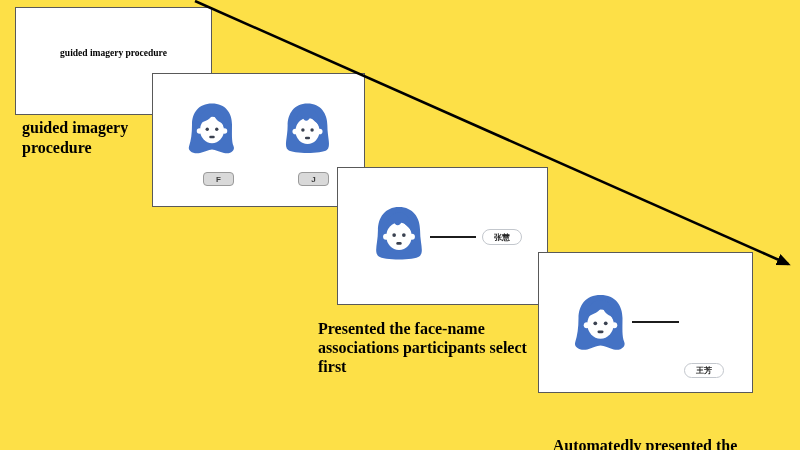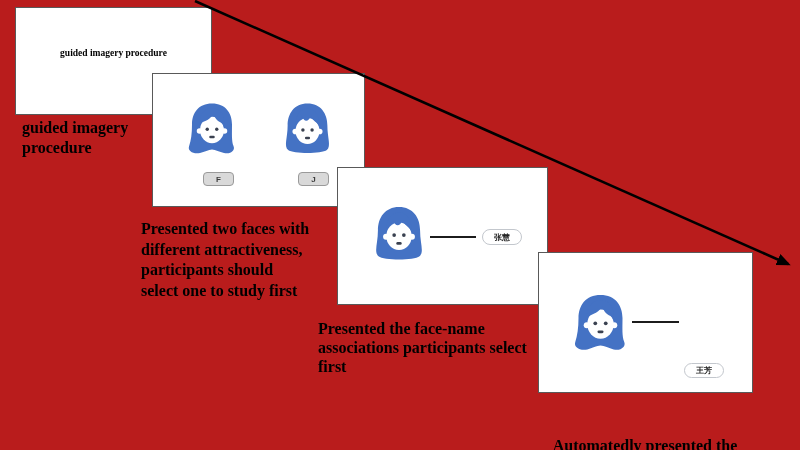--- a/index.html
+++ b/index.html
@@ -1,18 +1,18 @@
 <!DOCTYPE html>
 <html><head>
 <meta charset="utf-8">
 <style>
   :root { --blue:#4472c4; --ink:#000; --panel-border:#595959; }
   * { margin:0; padding:0; box-sizing:border-box; }
   body { background:#fff; font-family:"Liberation Serif", serif; }
-  .stage { position:relative; width:800px; height:450px; background:#b91c1c; overflow:hidden; }
+  .stage { position:relative; width:800px; height:450px; background:#fde047; overflow:hidden; }
 
   .panel { position:absolute; background:#fff; border:1px solid var(--panel-border); }
   .panel-1 { left:15px; top:7px;  width:197px; height:108px; z-index:1; }
   .panel-2 { left:152px; top:73px; width:213px; height:134px; z-index:2; }
   .panel-3 { left:337px; top:167px; width:211px; height:138px; z-index:3; }
   .panel-4 { left:538px; top:252px; width:215px; height:141px; z-index:4; }
 
   .screen-text { position:absolute; left:0; top:40px; width:100%; text-align:center;
                  font-weight:bold; font-size:9.5px; color:var(--ink); }
 
@@ -82,24 +82,20 @@
         <ellipse cx="50" cy="57" rx="23.5" ry="25.5" fill="#fff"></ellipse>
         <path d="M26.5,48 C26,26 36,13 50,13 C64,13 74,26 73.5,48 C67,37 62,40 57,27 C51,41 43,39 39,27 C34,38 30,39 26.5,48 Z" fill="#4472c4"></path>
         <circle cx="41" cy="55" r="3.4" fill="#3a4150"></circle>
           <circle cx="59" cy="55" r="3.4" fill="#3a4150"></circle>
         <rect x="45" y="68" width="10" height="5" rx="2.5" fill="#3a4150"></rect>
       </svg>
     </span>
     <div class="key-btn key-f">F</div>
     <div class="key-btn key-j">J</div>
   </div>
-  <div class="caption caption-2">Presented two faces with
-different attractiveness,
-participants should
-select one to study first</div>
 
   <div class="panel panel-3">
     <span class="face face-3">
       <svg viewBox="0 0 100 106" xmlns="http://www.w3.org/2000/svg">
         <path d="M50,3 C24,3 11,23 11,46 C11,70 3,87 12,94 C22,102 78,102 88,94 C97,87 89,70 89,46 C89,23 76,3 50,3 Z" fill="#4472c4"></path>
         <circle cx="26" cy="58" r="5.5" fill="#fff"></circle>
           <circle cx="74" cy="58" r="5.5" fill="#fff"></circle>
         <ellipse cx="50" cy="57" rx="23.5" ry="25.5" fill="#fff"></ellipse>
         <path d="M26.5,48 C26,26 36,13 50,13 C64,13 74,26 73.5,48 C67,37 62,40 57,27 C51,41 43,39 39,27 C34,38 30,39 26.5,48 Z" fill="#4472c4"></path>
         <circle cx="41" cy="55" r="3.4" fill="#3a4150"></circle>

